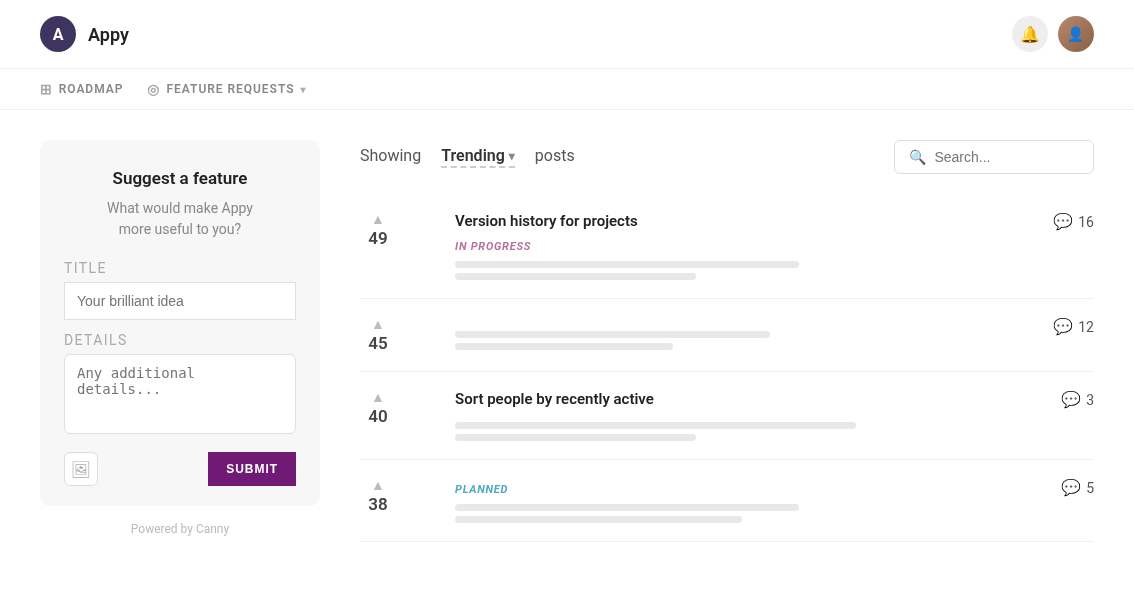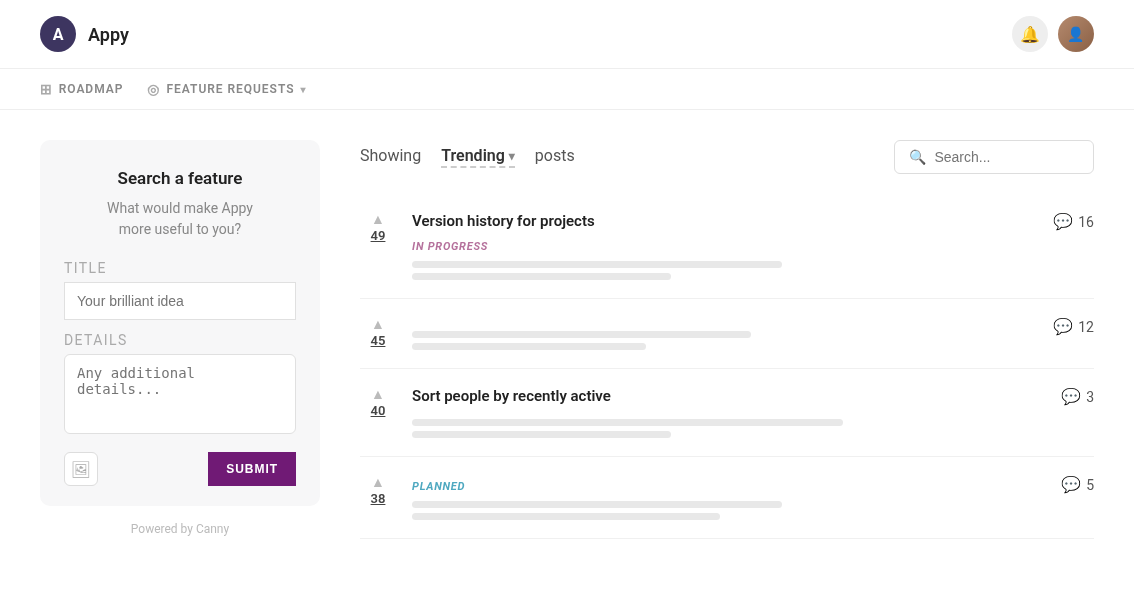--- a/index.html
+++ b/index.html
@@ -268,28 +268,28 @@
       flex-direction: column;
       align-items: center;
       min-width: 36px;
     }
     .vote-arrow {
       font-size: 14px;
       color: #bbb;
       line-height: 1;
     }
     .vote-count {
-      font-size: 13px;
+      font-size: 17px;
       font-weight: 600;
       color: #444;
       margin-top: 2px;
-      text-decoration: underline;
     }
     .post-content {
       flex: 1;
+      margin-left: 43px;
     }
     .post-title {
       font-size: 15px;
       font-weight: 600;
       color: #222;
       margin-bottom: 5px;
     }
     .status-badge {
       font-size: 11px;
       font-weight: 700;
@@ -359,21 +359,21 @@
     <span class="nav-item-icon">◎</span>
     <span>FEATURE REQUESTS</span>
     <span class="nav-chevron">▾</span>
   </div>
 </nav>
 
 <div class="main">
 
   <aside class="sidebar">
     <div class="suggest-card">
-      <div class="suggest-title">Search a feature</div>
+      <div class="suggest-title">Suggest a feature</div>
       <div class="suggest-subtitle">
         What would make Appy<br>more useful to you?
       </div>
       <div class="form-group">
         <label class="form-label">TITLE</label>
         <input class="form-input" type="text" placeholder="Your brilliant idea" style="">
       </div>
       <div class="form-group">
         <label class="form-label">DETAILS</label>
         <textarea class="form-textarea" placeholder="Any additional details..." style=""></textarea>

